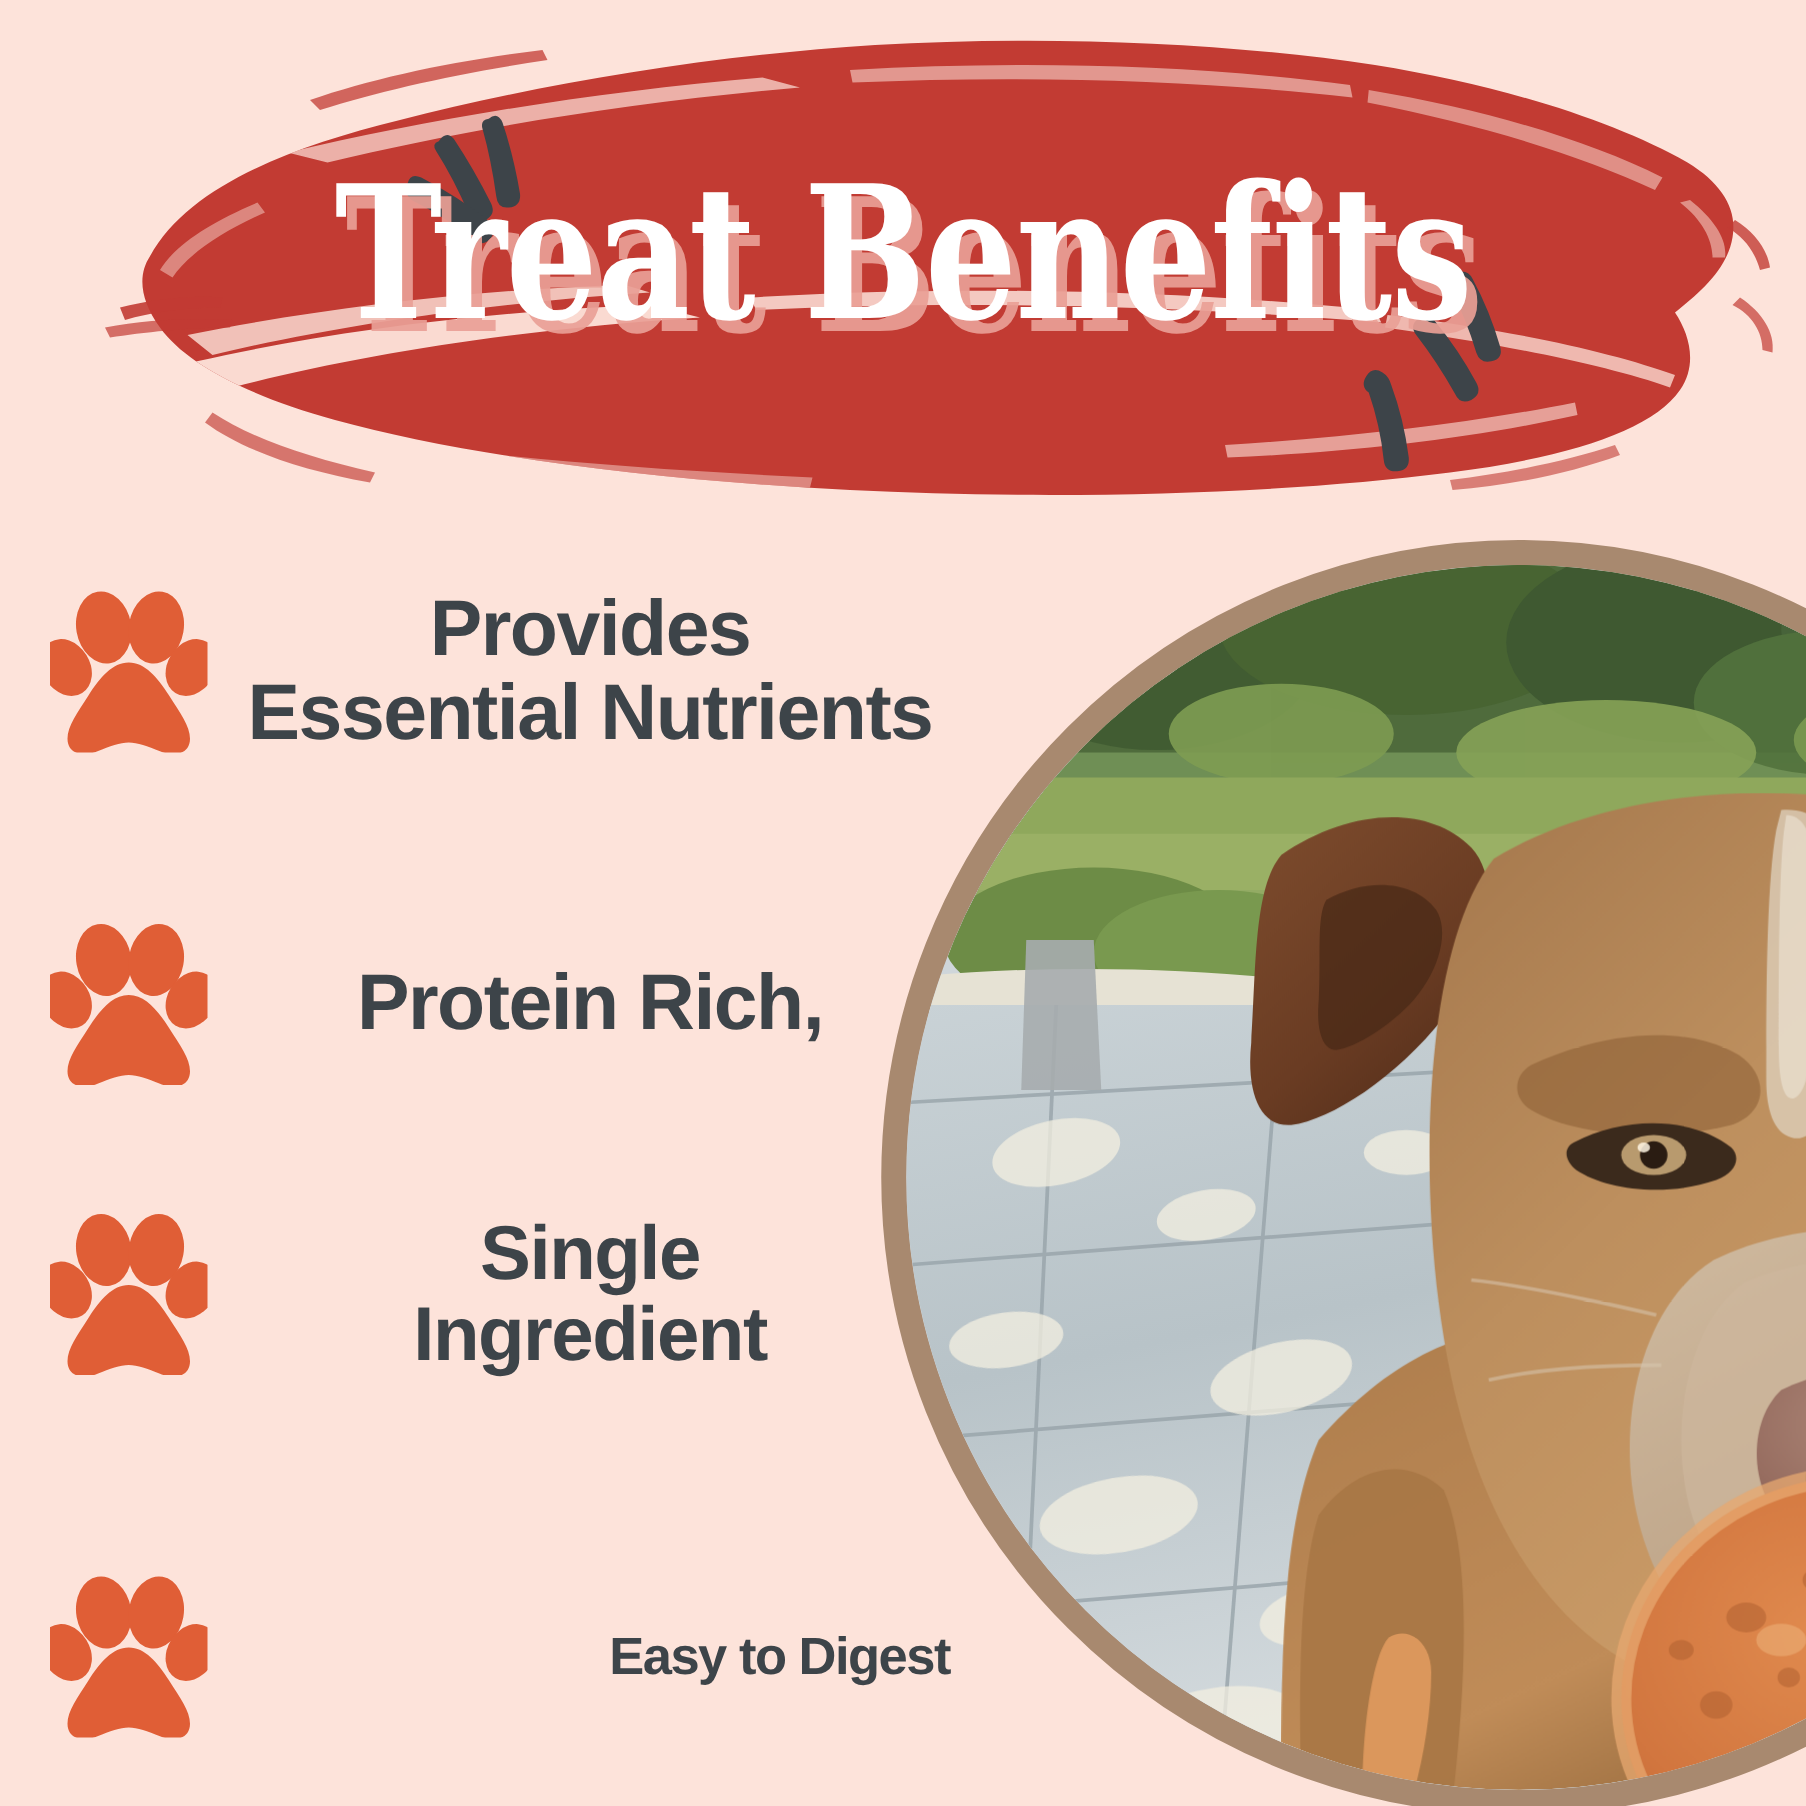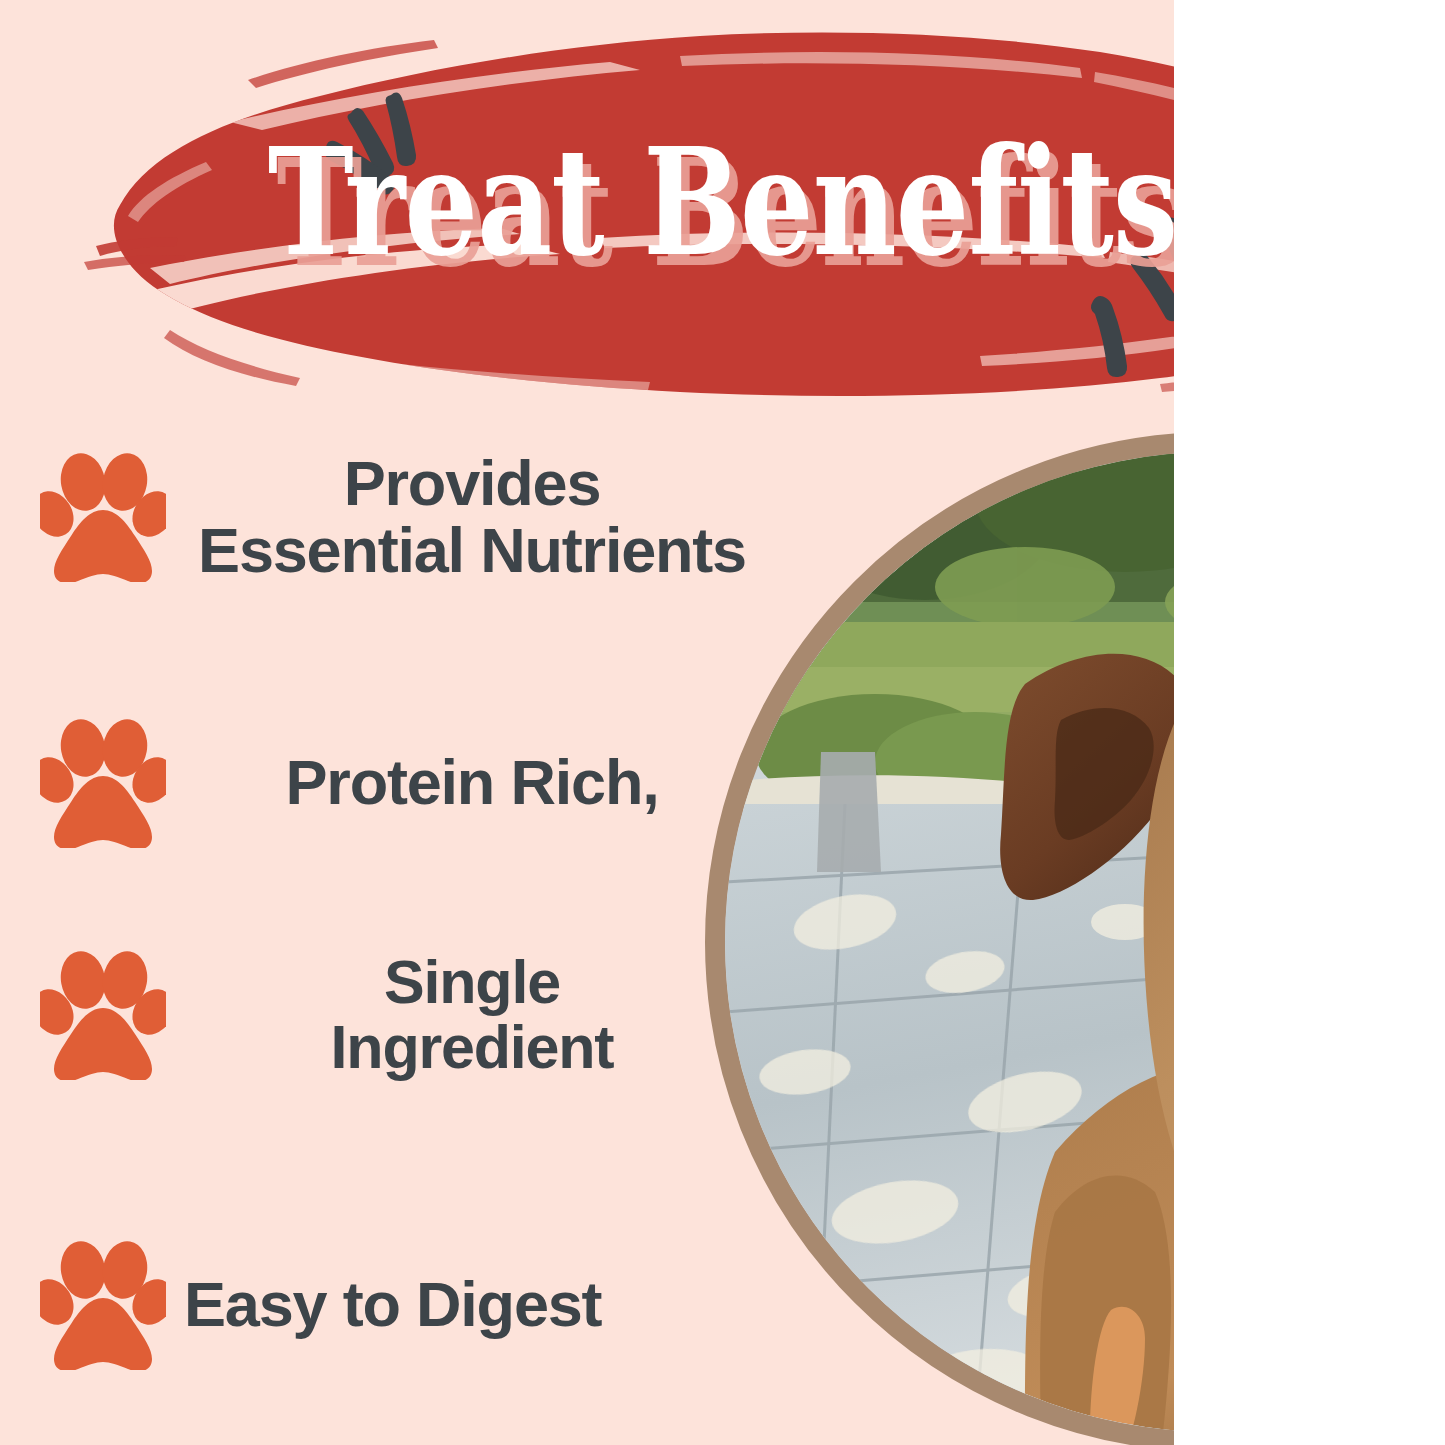--- a/index.html
+++ b/index.html
@@ -6,21 +6,21 @@
   * { margin:0; padding:0; box-sizing:border-box; }
 
   html, body {
     width:1445px; height:1445px;
     overflow:hidden;
     font-family:"Liberation Sans", sans-serif;
   }
 
   #poster {
     position:relative;
-    width:1174px; height:1445px;
+    width:1445px; height:1445px;
     background:#fde3da;
     overflow:hidden;
   }
 
   
   #header-band {
     position:absolute;
     left:0; top:0;
     width:1445px; height:420px;
   }
@@ -53,20 +53,21 @@
     position:absolute;
     left:0; top:450px;
     width:760px;
   }
   .benefit-row {
     position:absolute;
     display:flex;
     align-items:center;
     left:40px;
     width:720px;
+    margin-top:20px;
   }
   .benefit-row[data-idx="0"] { top:0px;   }
   .benefit-row[data-idx="1"] { top:268px;justify-content:flex-end; }
   .benefit-row[data-idx="2"] { top:500px; }
   .benefit-row[data-idx="3"] { top:790px; }
 
   .paw-icon {
     flex:0 0 auto;
     width:126px; height:130px;
     margin-right:18px;
@@ -79,21 +80,21 @@
     font-family:"Liberation Sans", sans-serif;
     font-weight:700;
     font-size:62px;
     line-height:1.07;
     letter-spacing:-1.2px;
     text-align:center;
   }
   .benefit-row[data-idx="0"] .benefit-text { font-size:63px; }
   .benefit-row[data-idx="1"] .benefit-text { font-size:63px; }
   .benefit-row[data-idx="2"] .benefit-text { font-size:61px; }
-  .benefit-row[data-idx="3"] .benefit-text { font-size:63px; text-align:left; }
+  .benefit-row[data-idx="3"] .benefit-text { font-size:42px; text-align:right; }
   .benefit-line { display:block; white-space:nowrap; }
 
   
   #photo-circle {
     position:absolute;
     left:705px; top:432px;
     width:1020px; height:1020px;
     border-radius:50%;
     border:20px solid #a8896f;
     overflow:hidden;

